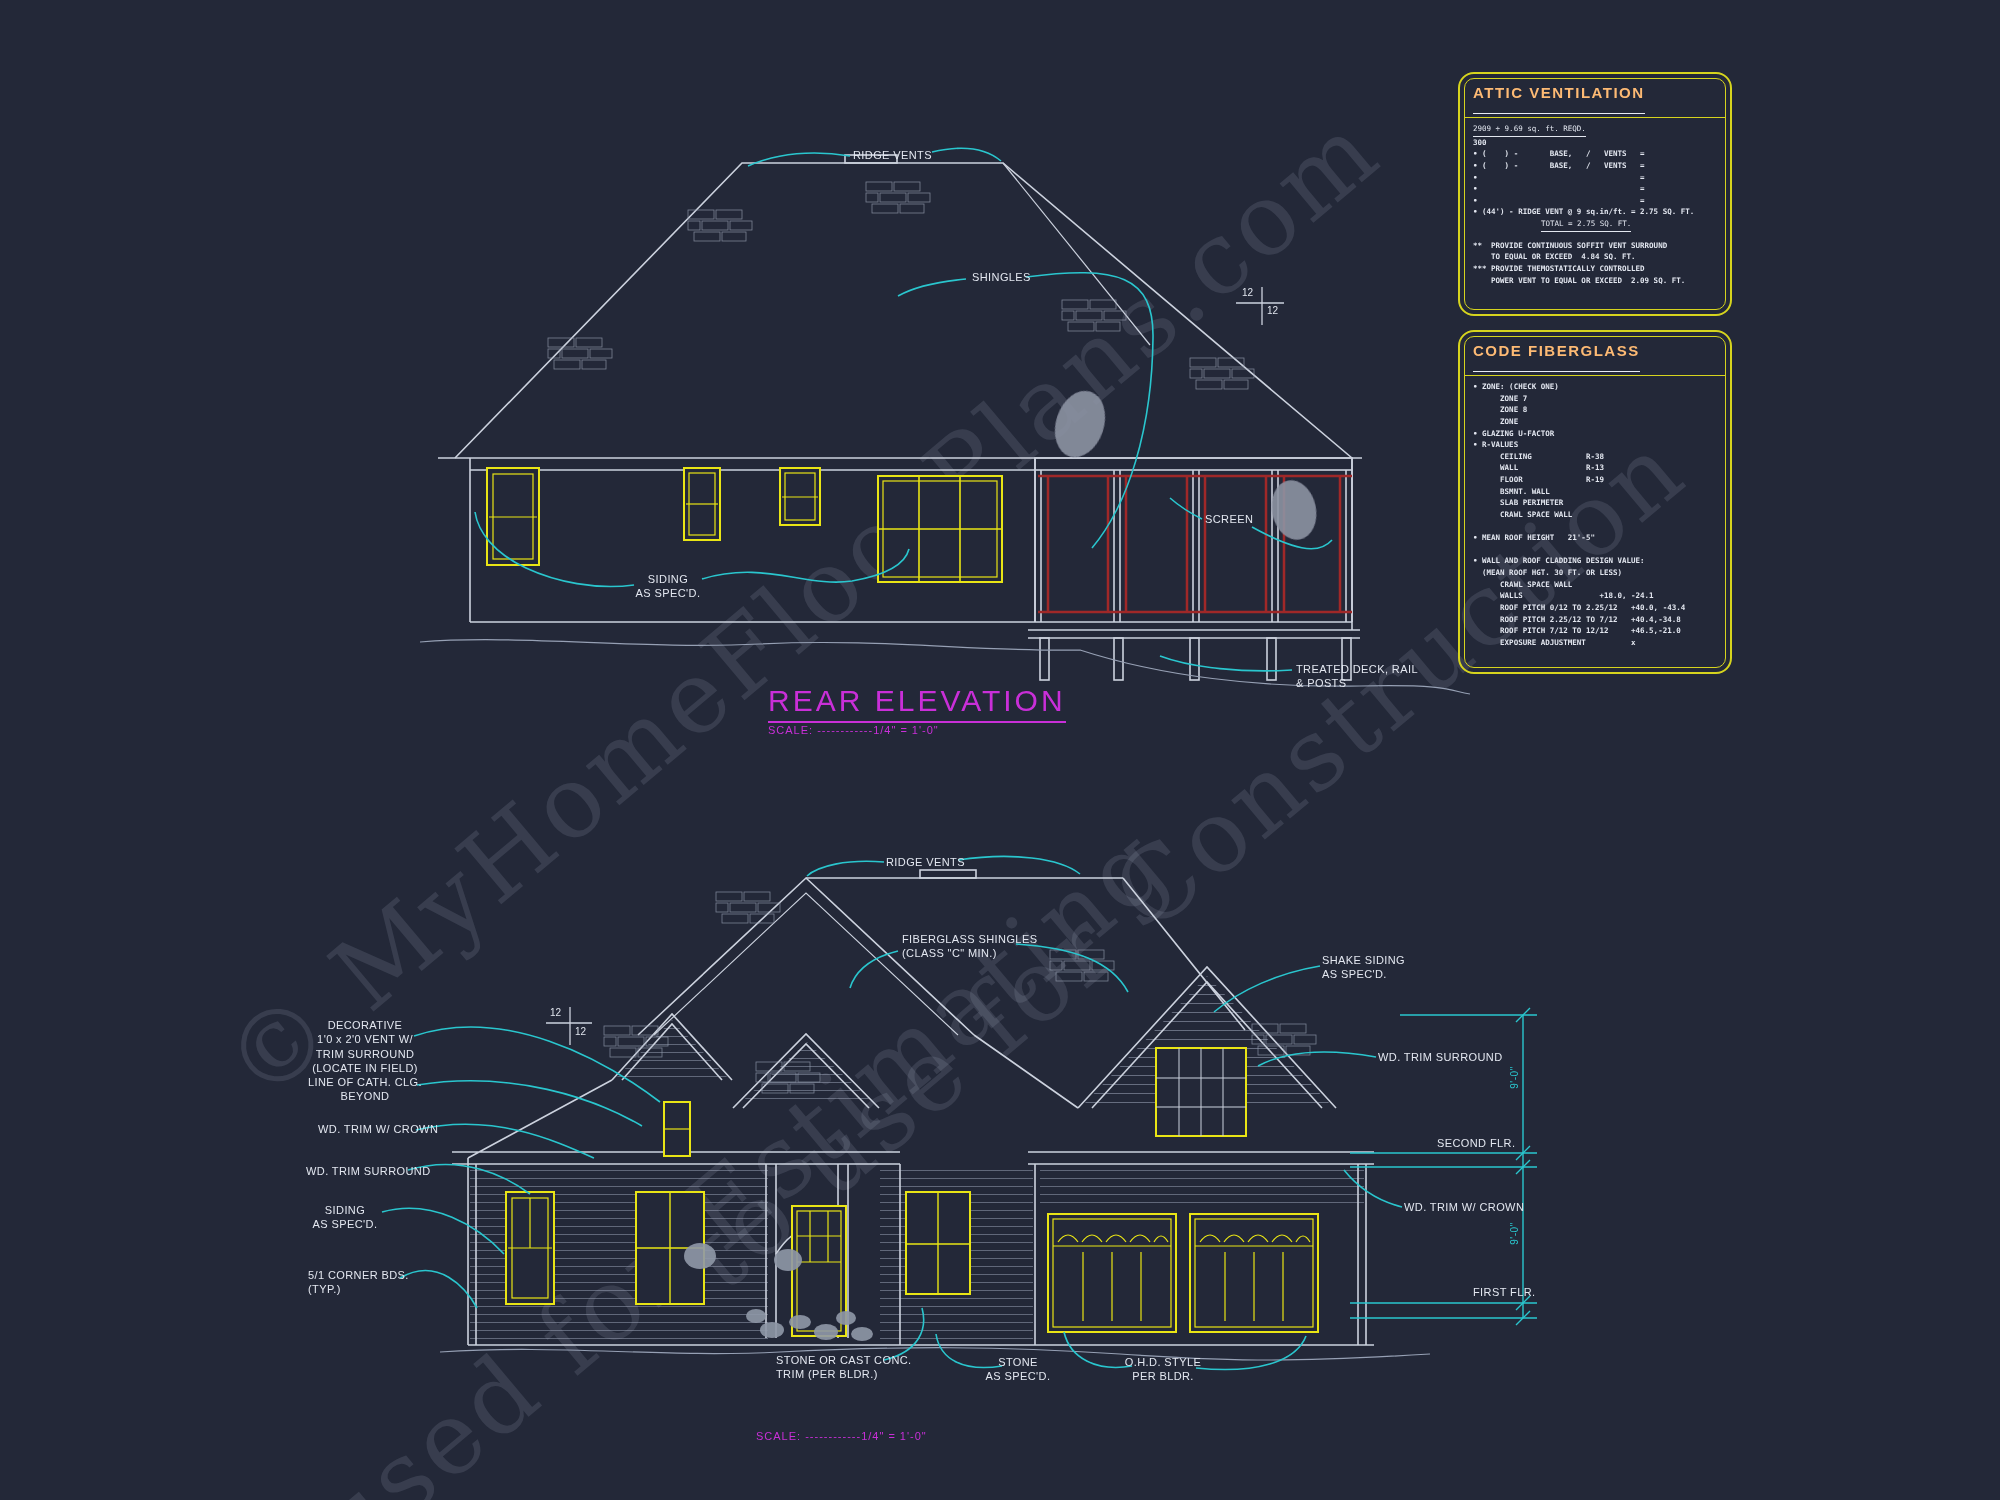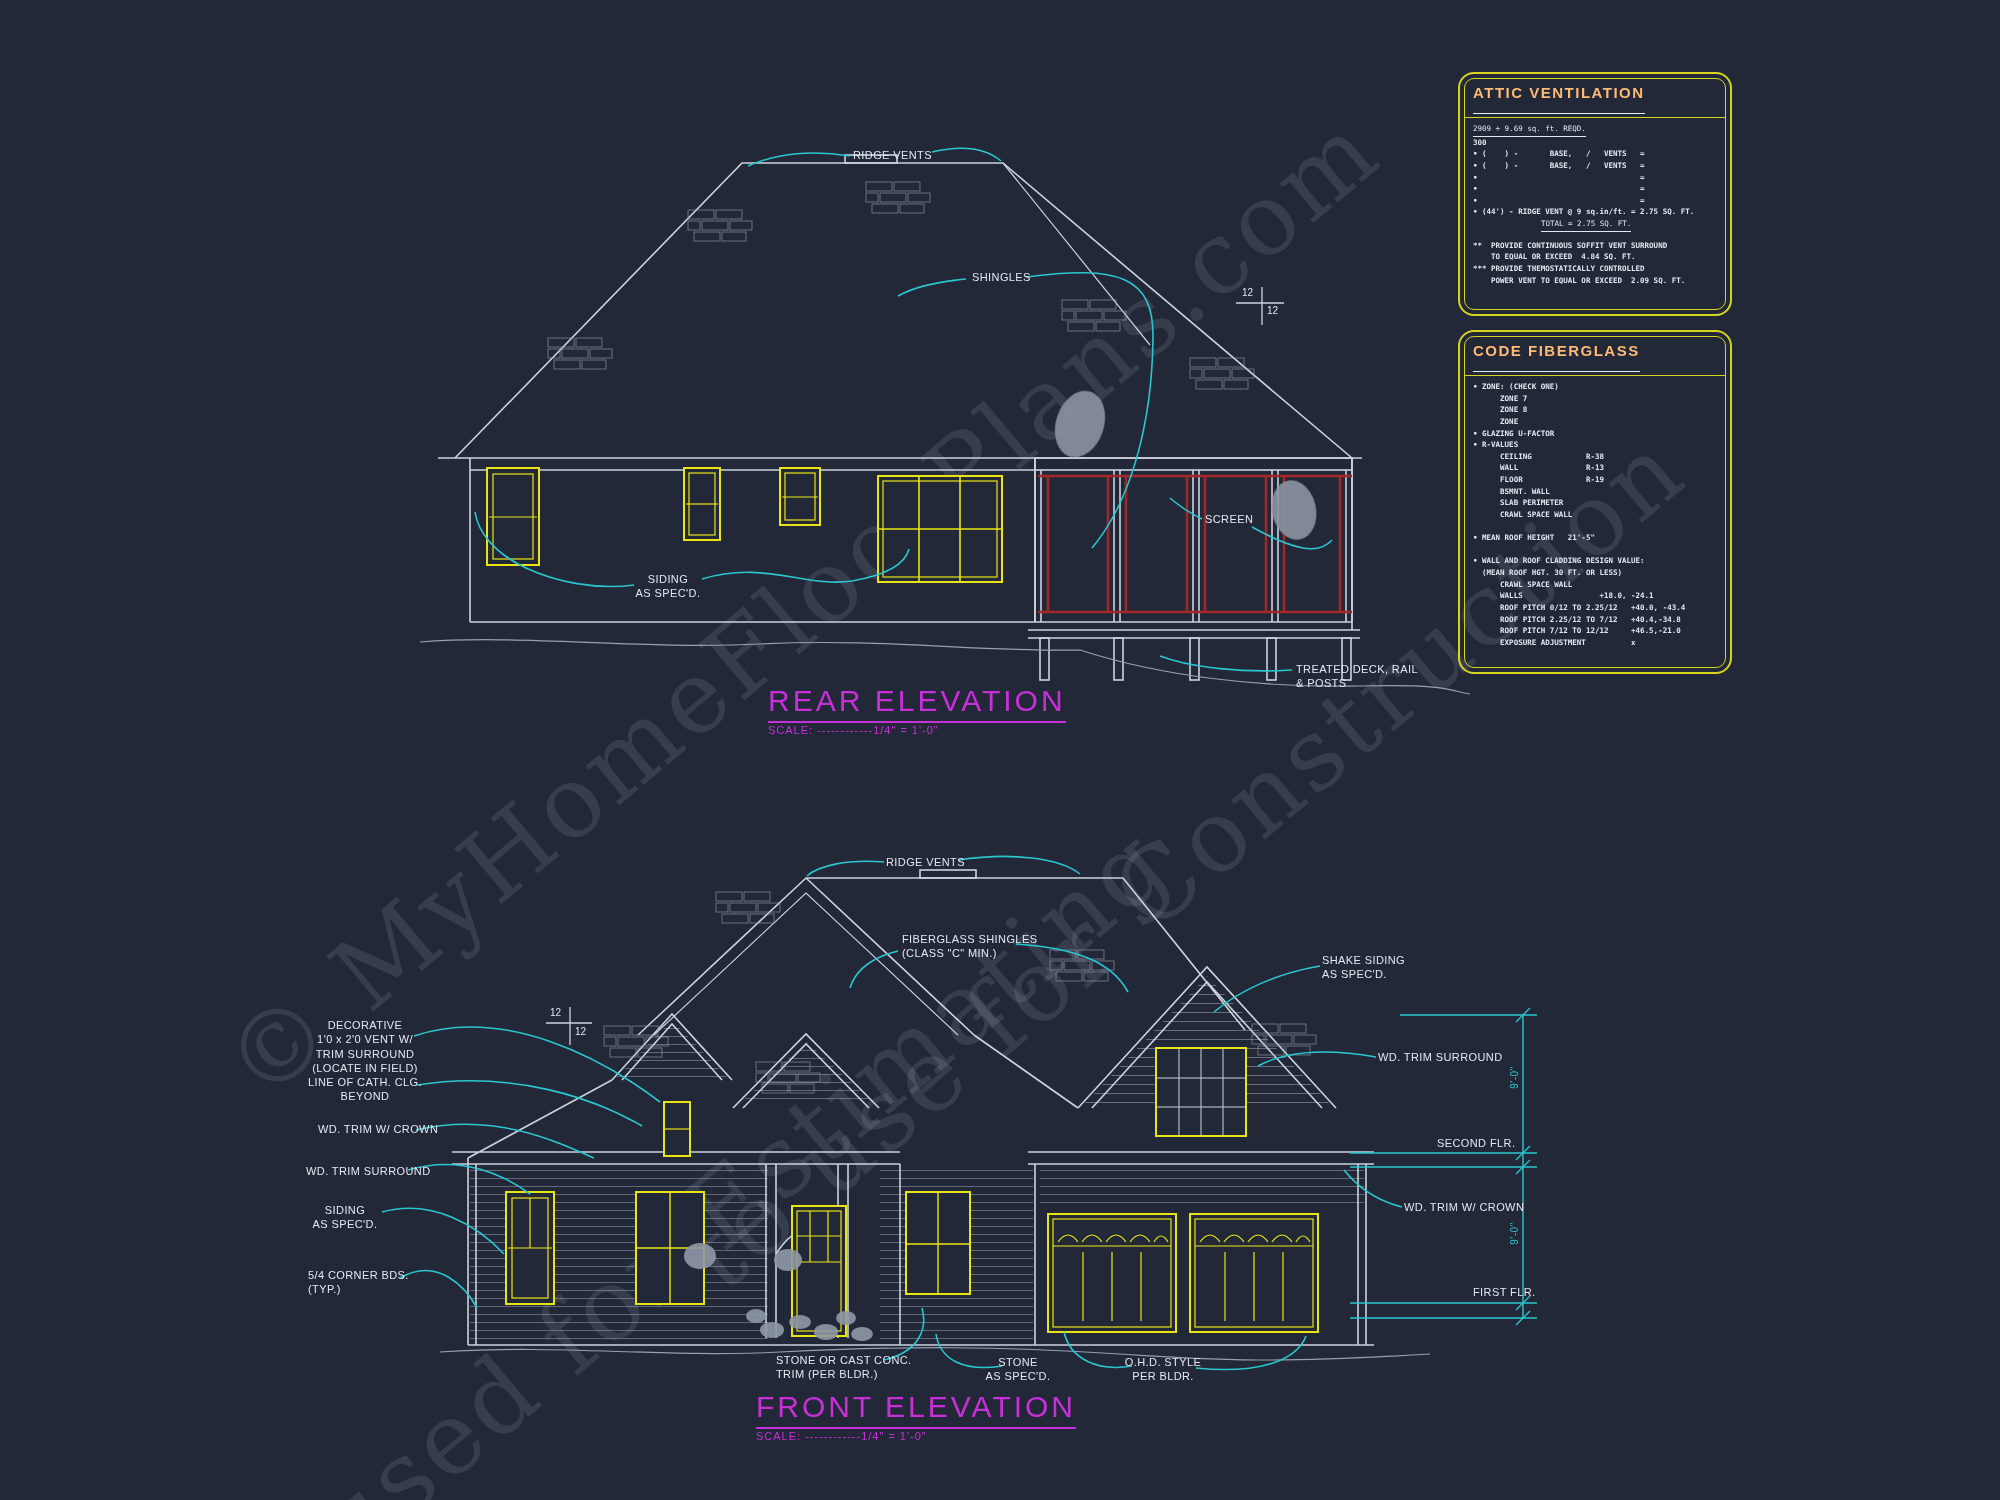--- a/index.html
+++ b/index.html
@@ -267,31 +267,30 @@
   <div class="lbl tc" style="left:300px;top:1018px;width:130px;">DECORATIVE
 1'0 x 2'0 VENT W/
 TRIM SURROUND
 (LOCATE IN FIELD)</div>
   <div class="lbl tc" style="left:300px;top:1075px;width:130px;">LINE OF CATH. CLG.
 BEYOND</div>
   <div class="lbl" style="left:318px;top:1122px;">WD. TRIM W/ CROWN</div>
   <div class="lbl" style="left:306px;top:1164px;">WD. TRIM SURROUND</div>
   <div class="lbl tc" style="left:300px;top:1203px;width:90px;">SIDING
 AS SPEC'D.</div>
-  <div class="lbl" style="left:308px;top:1268px;">5/4 CORNER BDS.
+  <div class="lbl" style="left:308px;top:1268px;">5/1 CORNER BDS.
 (TYP.)</div>
   <div class="lbl" style="left:776px;top:1353px;">STONE OR CAST CONC.
 TRIM (PER BLDR.)</div>
   <div class="lbl tc" style="left:978px;top:1355px;width:80px;">STONE
 AS SPEC'D.</div>
   <div class="lbl tc" style="left:1118px;top:1355px;width:90px;">O.H.D. STYLE
 PER BLDR.</div>
   <div class="pitchnum" style="left:550px;top:1007px;">12</div>
   <div class="pitchnum" style="left:575px;top:1026px;">12</div>
-  <div class="etitle" style="left:756px;top:1390px;">FRONT ELEVATION</div>
   <div class="escale" style="left:756px;top:1430px;">SCALE: ------------1/4" = 1'-0"</div>
 
   <div class="ibox" style="left:1458px;top:72px;width:262px;height:232px;">
     <div class="inner">
       <div class="boxtitle">ATTIC VENTILATION</div>
       <div class="yline"></div>
       <div class="mono"><span class="u">2909 ÷ 9.69 sq. ft. REQD.</span></div>
       <pre>300
 • (    ) -       BASE,   /   VENTS   =
 • (    ) -       BASE,   /   VENTS   =

